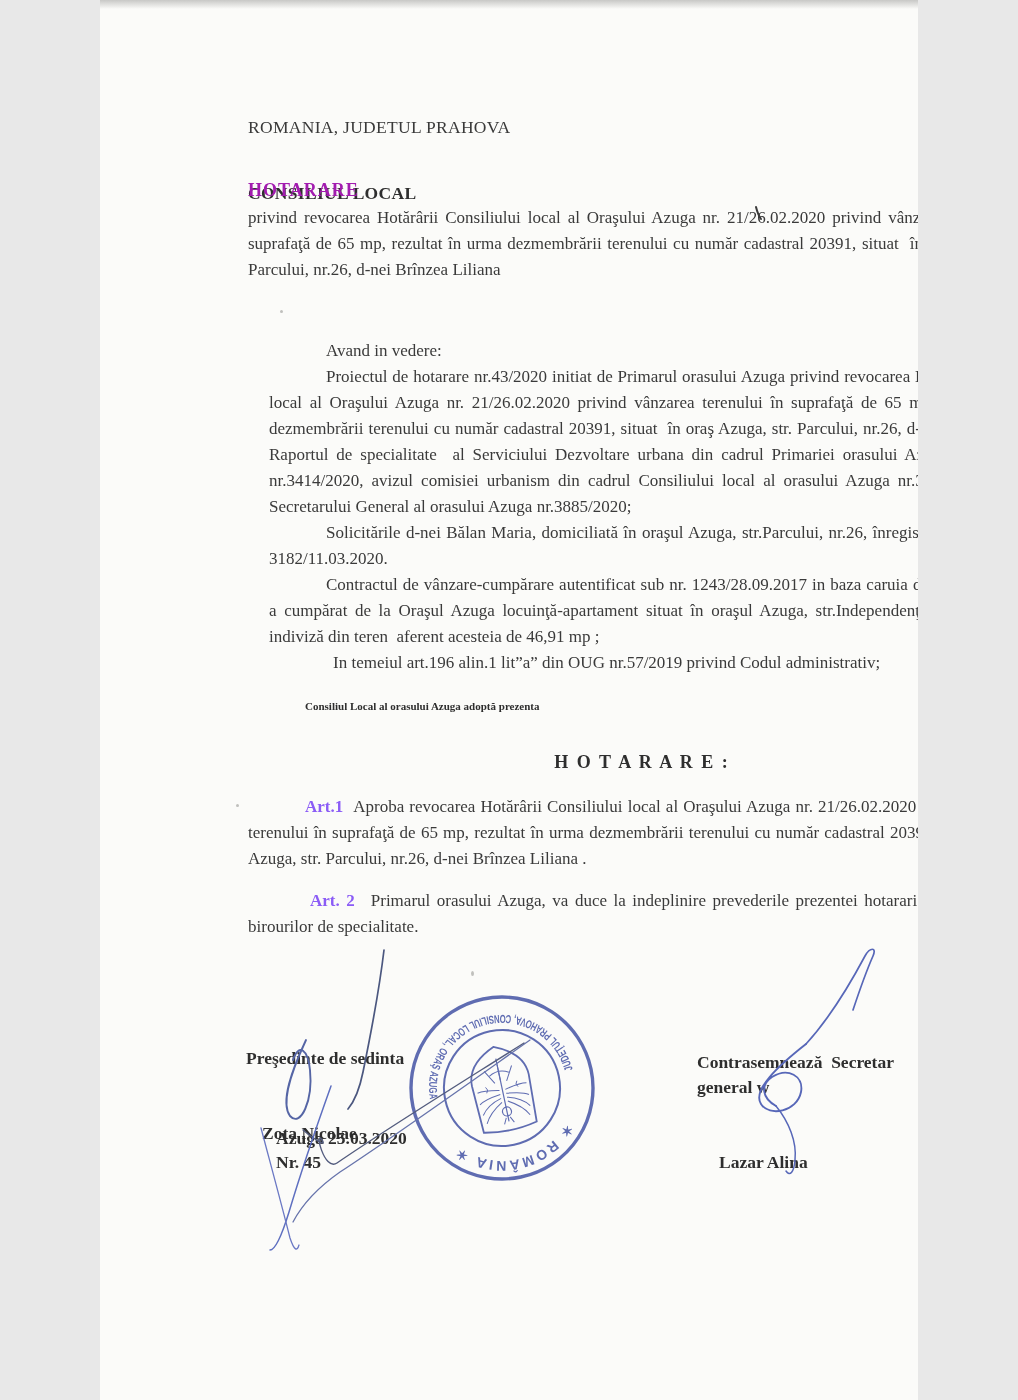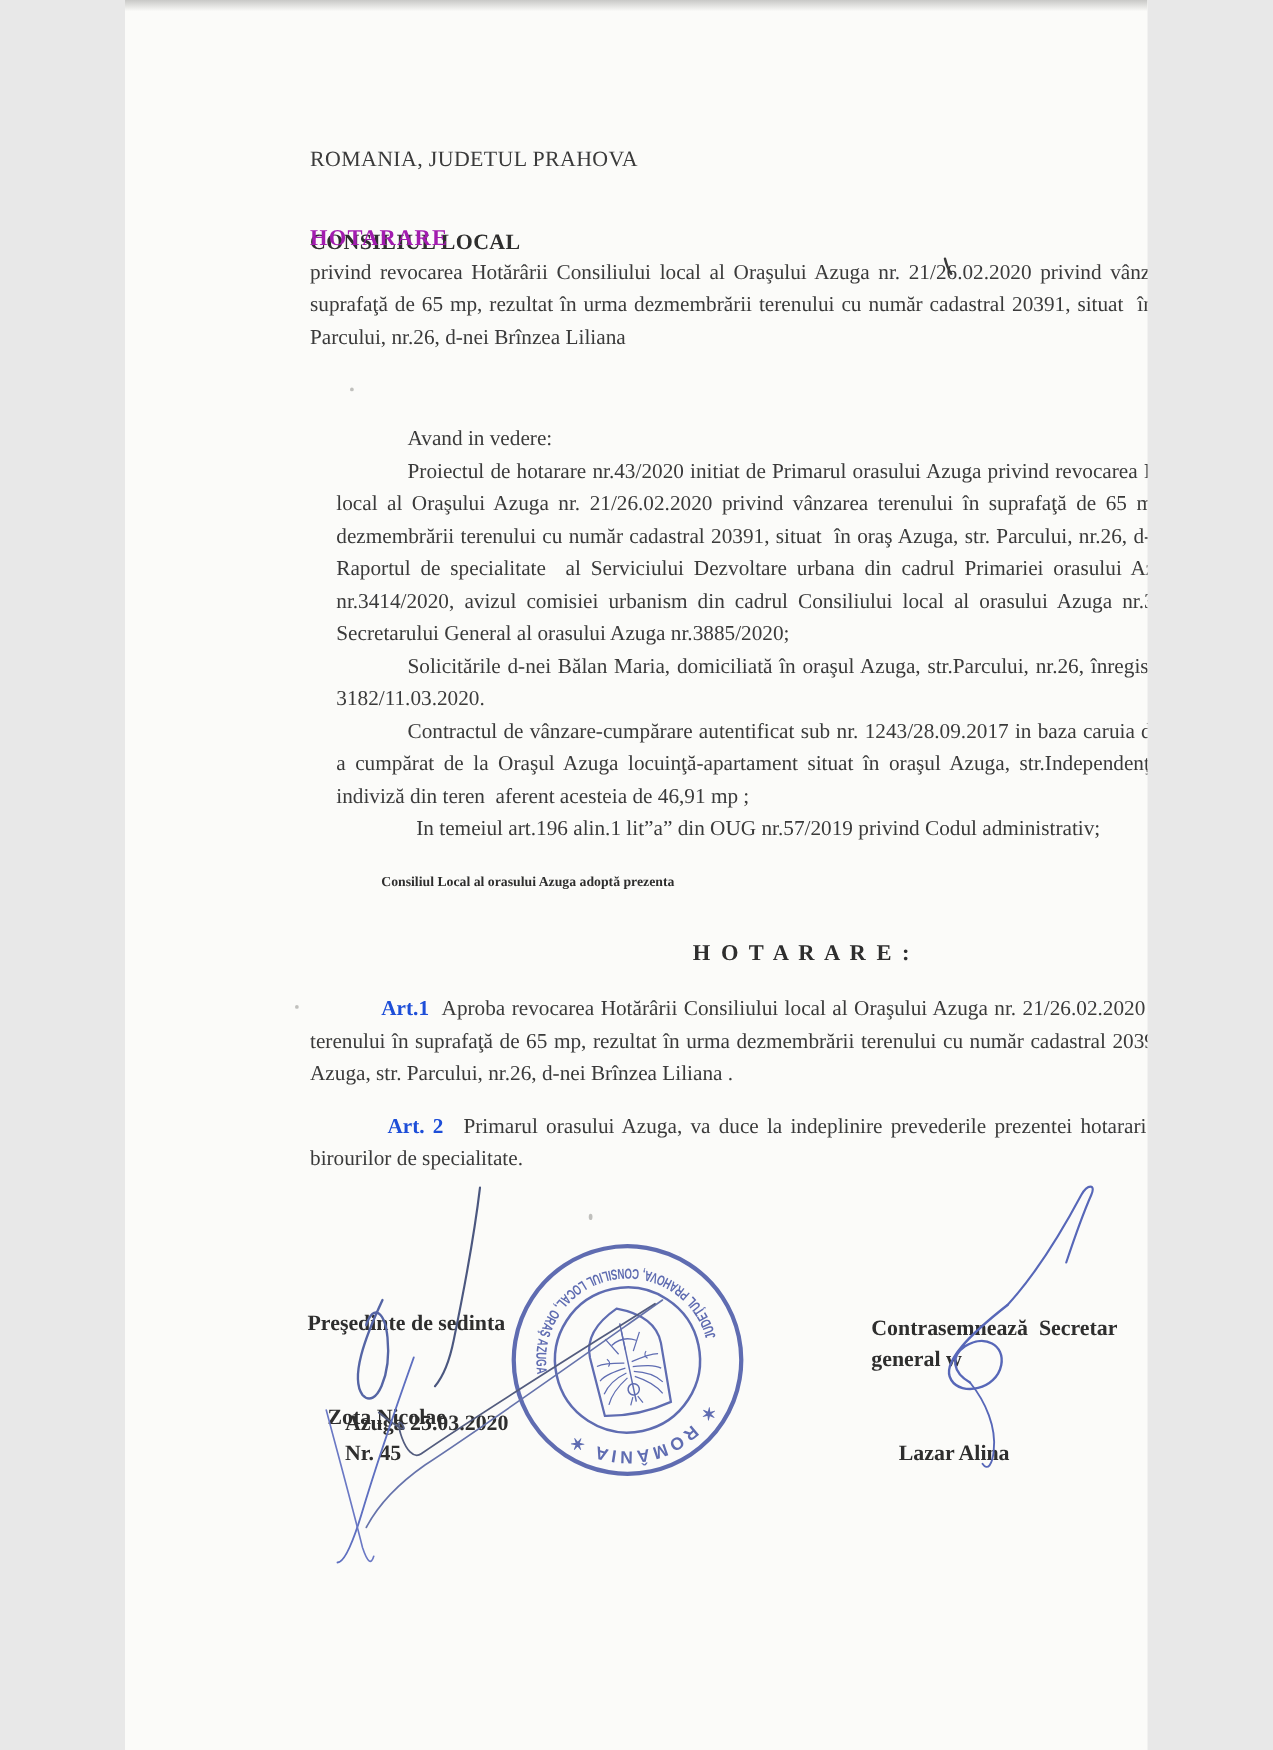--- a/index.html
+++ b/index.html
@@ -43,21 +43,21 @@
   .considerations p.more-indent { text-indent: 64px; }
   .avand { margin: 0; text-indent: 57px; white-space: pre-wrap; }
 
   .adopt { top: 700px; font-weight: bold; font-size: 11px; color: #2e2e2e; text-indent: 57px; white-space: pre-wrap; }
 
   .decision-heading { top: 752px; text-align: center; font-weight: bold; font-size: 18px; letter-spacing: 2px; color: #2e2e2e; }
 
   .article { font-size: 17px; line-height: 26px; text-align: justify; white-space: pre-wrap; }
   .art1 { top: 794px; }
   .art2 { top: 888px; }
-  .article .lbl { font-weight: bold; color: #1d4ed8; padding-left: 57px; padding-right: 10px; }
+  .article .lbl { font-weight: bold; color: #8b5cf6; padding-left: 57px; padding-right: 10px; }
   .art2 .lbl { padding-left: 62px; padding-right: 16px; }
 
   .sig { position: absolute; font-weight: bold; font-size: 17.5px; line-height: 25px; color: #2e2e2e; white-space: pre-wrap; }
   .sig-left { left: 146px; top: 996px; }
   .sig-left .name { padding-left: 16px; }
   .sig-right { left: 597px; top: 1000px; }
   .sig-right .name { padding-left: 22px; }
   .issue { position: absolute; left: 146px; top: 1126px; font-weight: bold; font-size: 17.5px; line-height: 24px; color: #2e2e2e; margin-left: 30px; }
 
   .overlay { position: absolute; top: 0; left: 0; pointer-events: none; }

